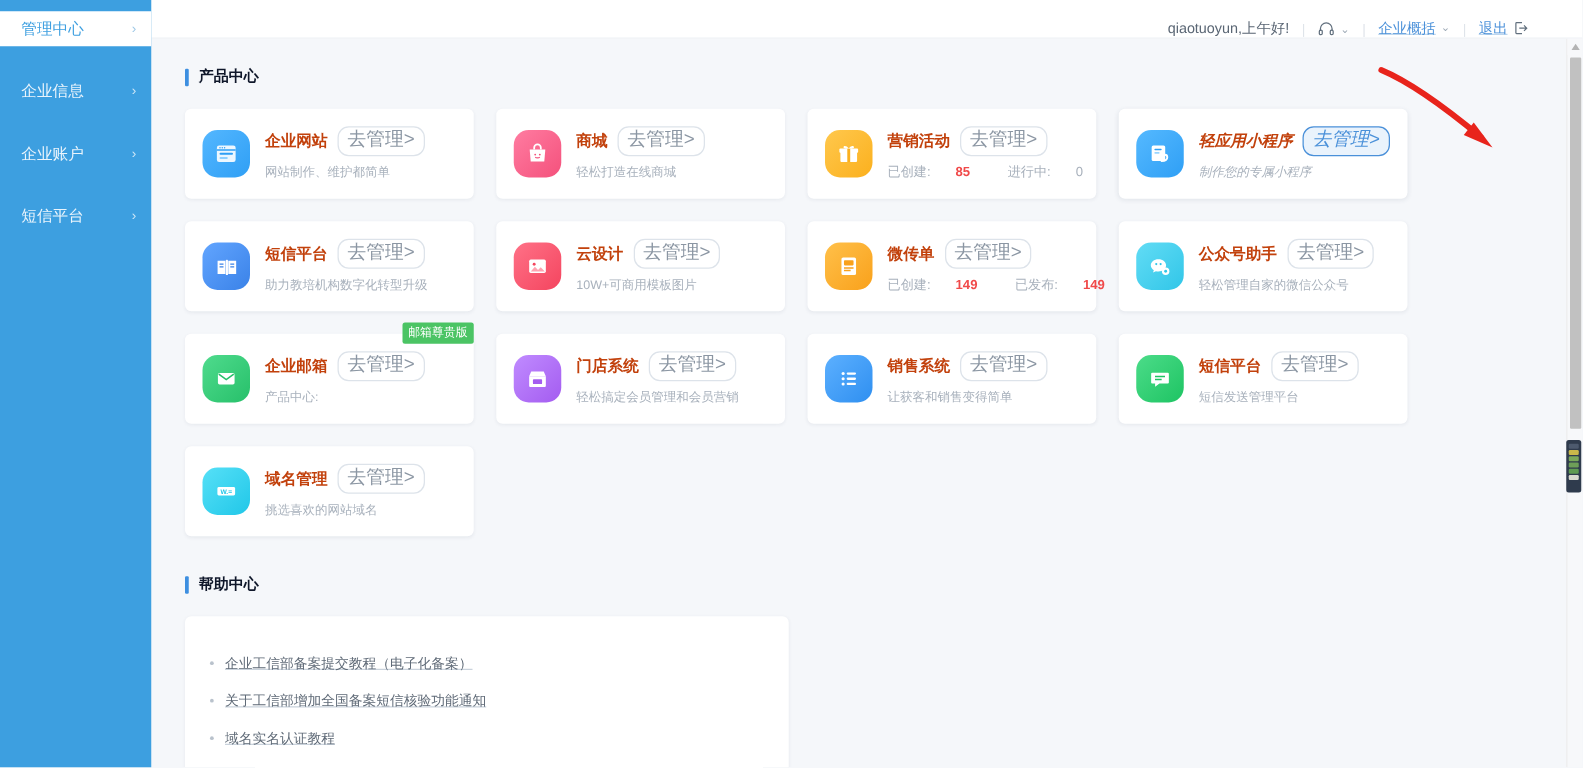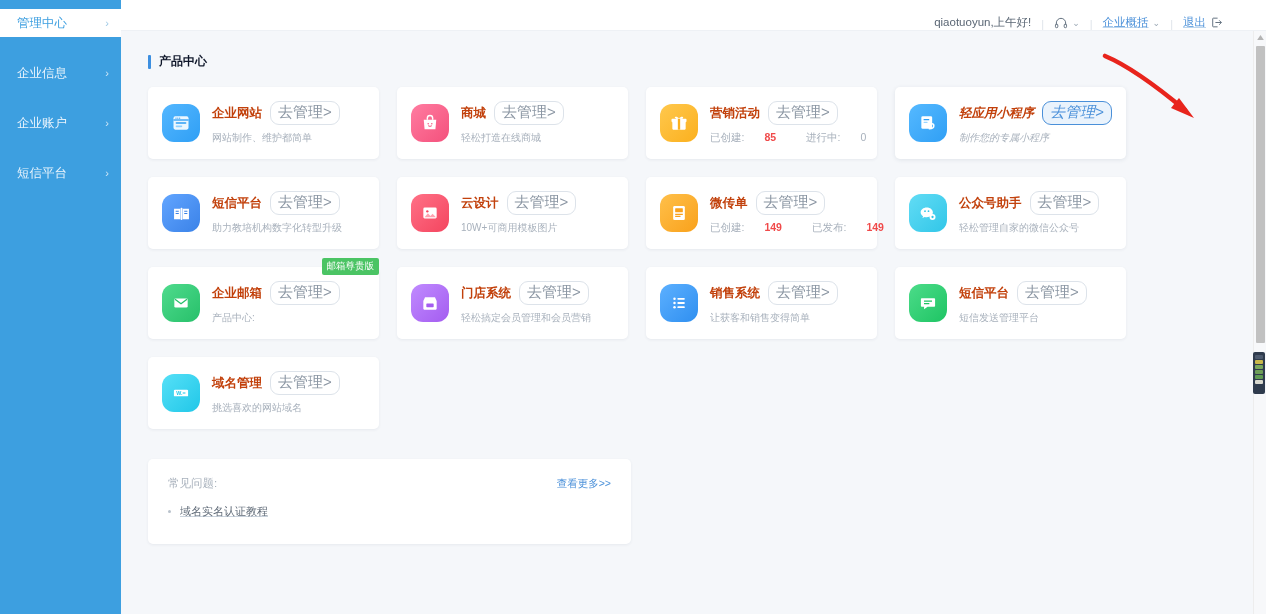--- a/index.html
+++ b/index.html
@@ -429,26 +429,31 @@
               <span class="card-title">域名管理</span>
               <span class="mng-btn">去管理&gt;</span>
             </div>
             <div class="card-desc">挑选喜欢的网站域名</div>
           </div>
         </div>
 
       </div>
 
       <div class="help-wrap">
+        <div class="section-title">帮助中心</div>
         <div class="help-card">
-          <div class="help-head">
-            <span class="q">常见问题:</span>
-            <span class="more">查看更多&gt;&gt;</span>
-          </div>
           <ul class="faq">
+            <li>
+              <span class="dot"></span>
+              <span class="lk">企业工信部备案提交教程（电子化备案）</span>
+            </li>
+            <li>
+              <span class="dot"></span>
+              <span class="lk">关于工信部增加全国备案短信核验功能通知</span>
+            </li>
             <li>
               <span class="dot"></span>
               <span class="lk">域名实名认证教程</span>
             </li>
           </ul>
         </div>
       </div>
 
     </div>
 

